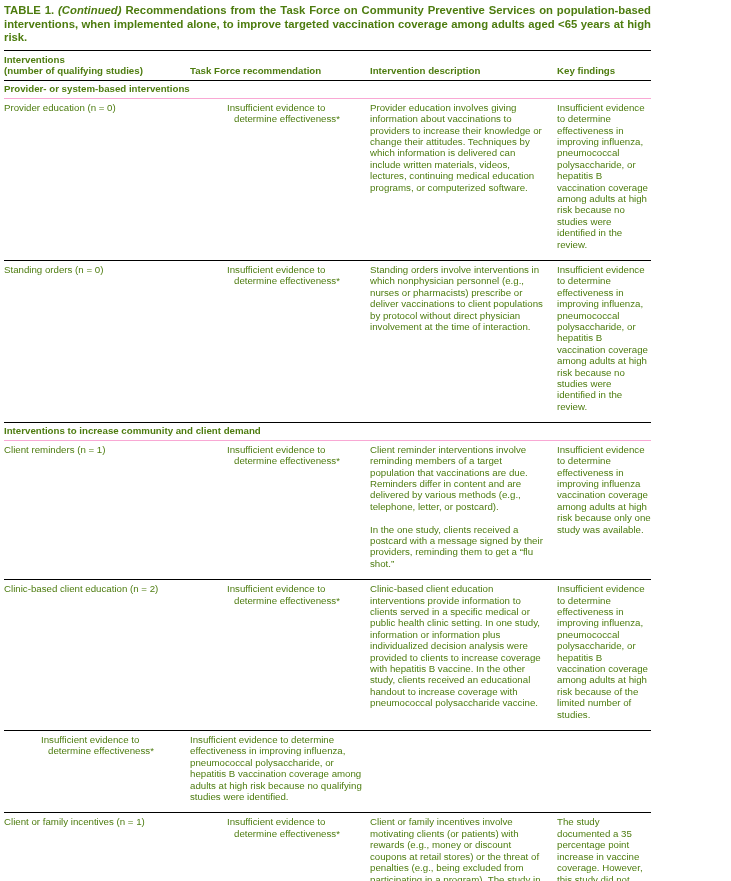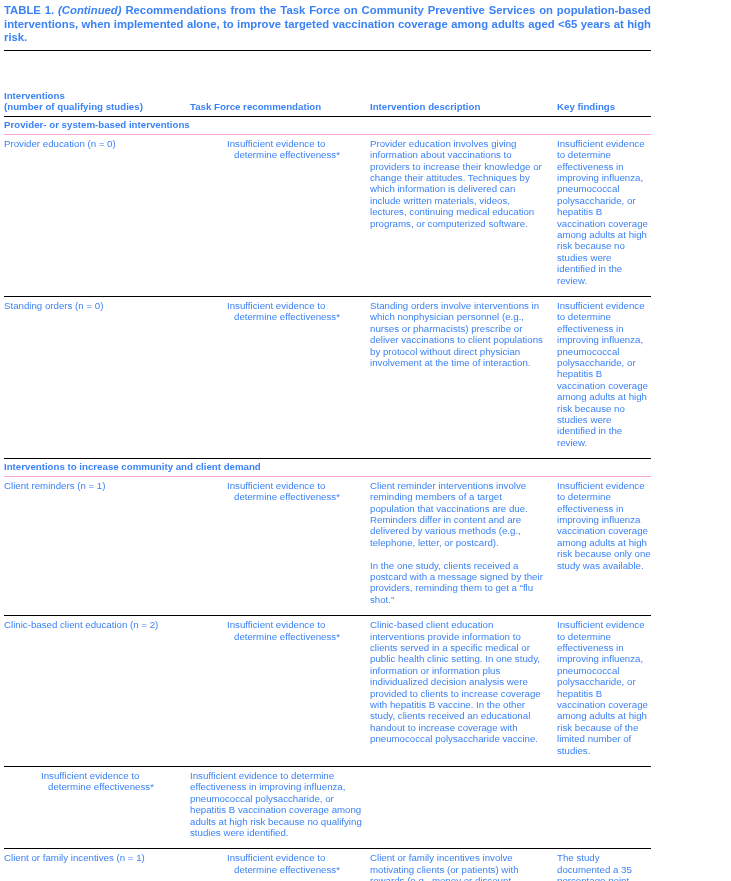--- a/index.html
+++ b/index.html
@@ -2,21 +2,21 @@
 <html><head>
 <meta charset="utf-8">
 <style>
   html, body { margin: 0; padding: 0; background: #ffffff; }
   .page {
     width: 655px;
     height: 881px;
     box-sizing: border-box;
     padding: 4px 4px 8px 4px;
     font-family: "Liberation Sans", sans-serif;
-    color: #3b82f6;
+    color: #4d7c0f;
     background: #fff;
     overflow: hidden;
   }
   .title {
     margin: 0 0 5px 0;
     font-size: 11.3px;
     font-weight: bold;
     line-height: 13.5px;
     text-align: justify;
   }
@@ -32,21 +32,21 @@
     white-space: pre-line;
     box-sizing: border-box;
   }
   .cell:last-child { padding-right: 0; }
   .thead {
     border-top: 1px solid #000;
     border-bottom: 1px solid #000;
     padding: 3px 0 4px 0;
     align-items: end;
   }
-  .col-head { font-weight: bold; margin-top: 36px; }
+  .col-head { font-weight: bold; }
   .center { text-align: left; }
   .section-header {
     border-bottom: 1px solid #f9a8d4;
     font-size: 9.7px;
     font-weight: bold;
     line-height: 11.4px;
     padding: 2px 0 3px 0;
   }
   .row {
     border-bottom: 1px solid #000;

